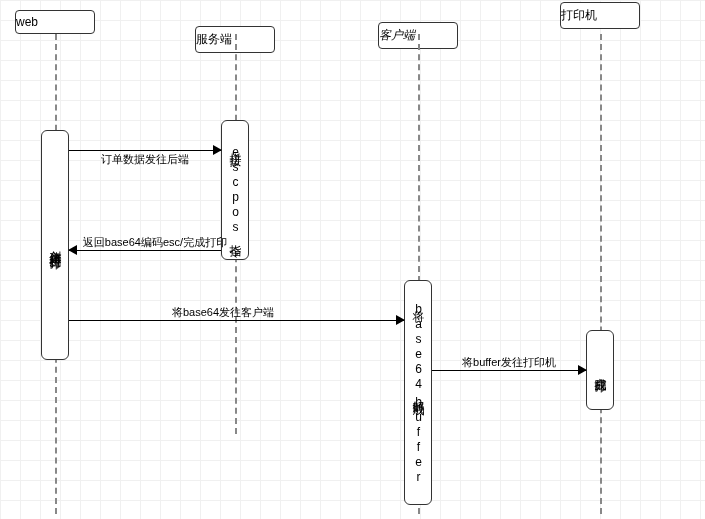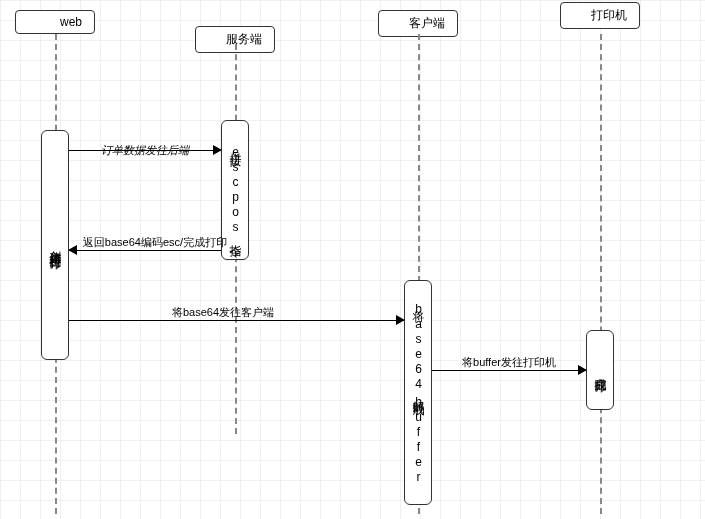--- a/index.html
+++ b/index.html
@@ -14,22 +14,22 @@
     height: 519px;
     position: relative;
     overflow: hidden;
   }
   .participant {
     position: absolute;
     border: 1px solid #333;
     border-radius: 4px;
     background: #fff;
     font-size: 12px;
-    text-align: right;
-    padding: 4px 12px;
+    text-align: left;
+    padding: 4px 0;
     width: 80px;
   }
   .lifeline {
     position: absolute;
     border-left: 2px dashed #888;
     width: 0;
   }
   .activation {
     position: absolute;
     border: 1px solid #333;
@@ -72,21 +72,21 @@
     white-space: nowrap;
     text-align: center;
     transform: translateX(-50%);
   }
 </style>
 </head>
 <body>
 
 <div class="participant" style="top:10px;left:15px;"><span>web</span></div>
 <div class="participant" style="top:26px;left:195px;"><span>服务端</span></div>
-<div class="participant" style="top:10px;left:378px;"><span>客户端</span></div>
+<div class="participant" style="top:22px;left:378px;font-style:italic;"><span>客户端</span></div>
 <div class="participant" style="top:2px;left:560px;"><span>打印机</span></div>
 
 <div class="lifeline" style="left:55px;  top:34px; height:480px;"></div>
 <div class="lifeline" style="left:235px; top:34px; height:400px;"></div>
 <div class="lifeline" style="left:418px; top:34px; height:480px;"></div>
 <div class="lifeline" style="left:600px; top:34px; height:480px;"></div>
 
 <div class="activation" style="left:41px;  top:130px; height:230px;">
     <span>创建订单进行打印</span>
   </div>
@@ -94,21 +94,21 @@
     <span>拼接escpos指令</span>
   </div>
 <div class="activation" style="left:404px; top:280px; height:225px;">
     <span>将base64解码成buffer</span>
   </div>
 <div class="activation" style="left:586px; top:330px; height:80px;">
     <span>完成打印</span>
   </div>
 
 <div class="msg right" style="left:69px;  top:150px; width:152px;"></div>
-<div class="msg-label" style="left:145px; top:143px;font-style:italic;">订单数据发往后端</div>
+<div class="msg-label" style="left:145px; top:152px;">订单数据发往后端</div>
 
 <div class="msg left" style="left:69px;  top:250px; width:152px;"></div>
 <div class="msg-label" style="left:155px; top:235px;">返回base64编码esc/完成打印</div>
 
 <div class="msg right" style="left:69px;  top:320px; width:335px;"></div>
 <div class="msg-label" style="left:223px; top:305px;">将base64发往客户端</div>
 
 <div class="msg right" style="left:432px; top:370px; width:154px;"></div>
 <div class="msg-label" style="left:509px; top:355px;text-align:center;">将buffer发往打印机</div>
 

